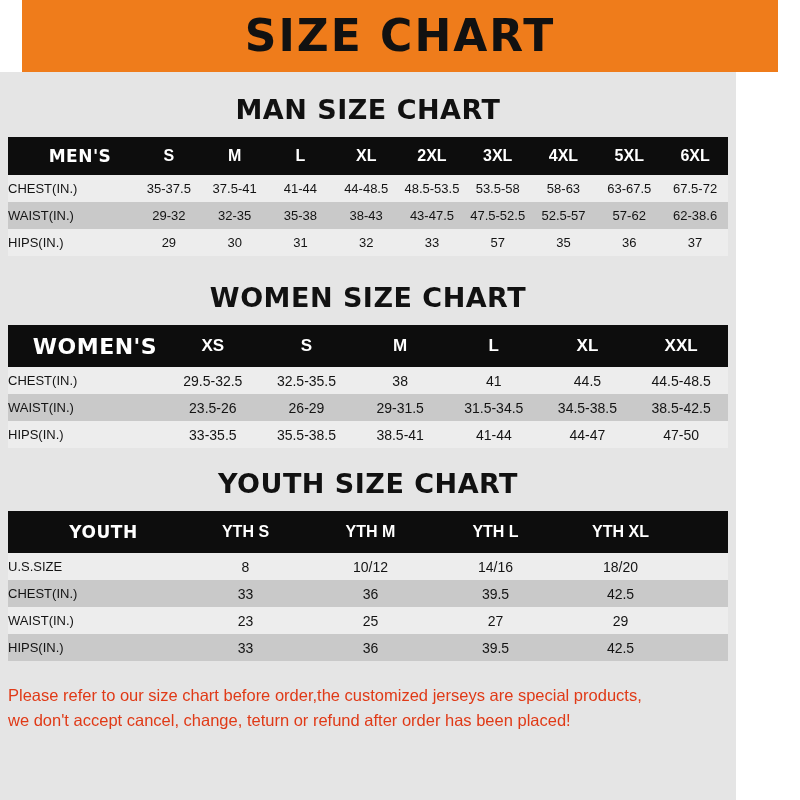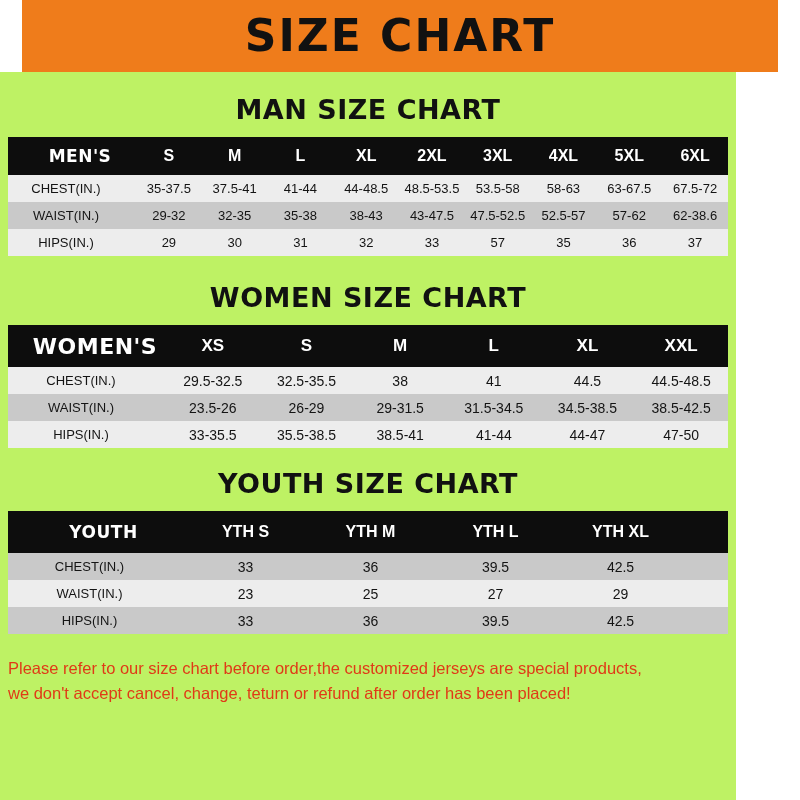--- a/index.html
+++ b/index.html
@@ -11,21 +11,21 @@
     height: 800px;
     background: #ffffff;
     font-family: "Liberation Sans", sans-serif;
     overflow: hidden;
   }
   .page {
     position: relative;
     width: 736px;
     height: 800px;
     box-sizing: border-box;
-    background: #bef264;
+    background: #e5e5e5;
   }
   
   .header-band {
     position: relative;
     width: 800px;
     height: 72px;
     background: #ef7c1b;
     display: flex;
     align-items: center;
     justify-content: center;
@@ -96,21 +96,21 @@
     font-weight: bold;
   }
   table.size-table thead th.rowlabel {
     text-align: center;
     padding-left: 16px;
     font-family: "DejaVu Sans", sans-serif;
     font-size: 17px;
     letter-spacing: 0.5px;
   }
   table.size-table tbody td.rowlabel {
-    text-align: center;
+    text-align: left;
     padding-right: 12px;
     font-size: 13px;
     color: #141414;
   }
   table.size-table tbody tr.light td { background: #ededed; }
   table.size-table tbody tr.dark td { background: #c9c9c9; }
   table.size-table tbody td { height: 27px; }
 
   
   table.women-table thead th.rowlabel { font-size: 22px; }
@@ -262,20 +262,28 @@
         <tr>
           <th class="rowlabel">YOUTH</th>
           <th>YTH S</th>
           <th>YTH M</th>
           <th>YTH L</th>
           <th>YTH XL</th>
           <th></th>
         </tr>
       </thead>
       <tbody>
+        <tr class="light">
+          <td class="rowlabel">U.S.SIZE</td>
+          <td>8</td>
+          <td>10/12</td>
+          <td>14/16</td>
+          <td>18/20</td>
+          <td></td>
+        </tr>
         <tr class="dark">
           <td class="rowlabel">CHEST(IN.)</td>
           <td>33</td>
           <td>36</td>
           <td>39.5</td>
           <td>42.5</td>
           <td></td>
         </tr>
         <tr class="light">
           <td class="rowlabel">WAIST(IN.)</td>

